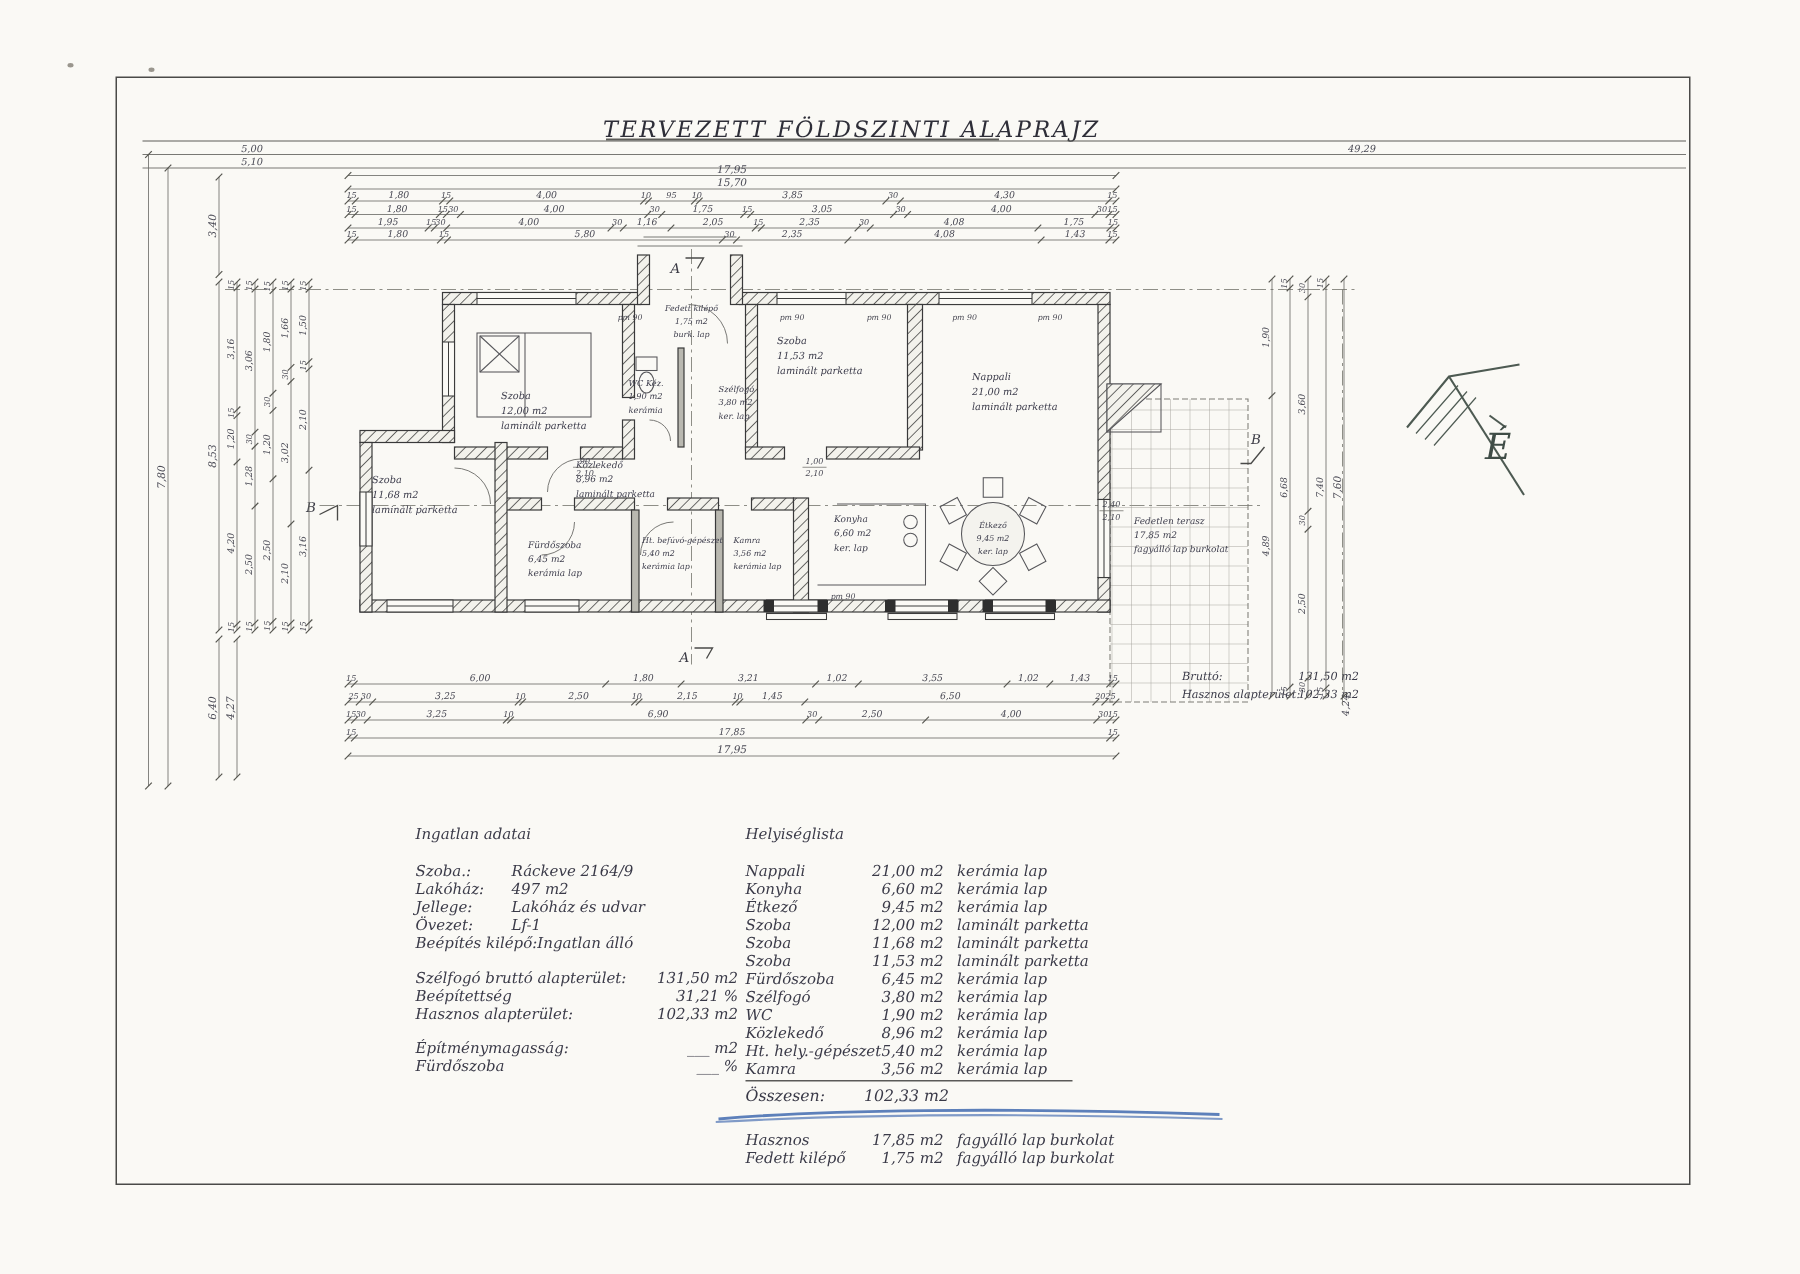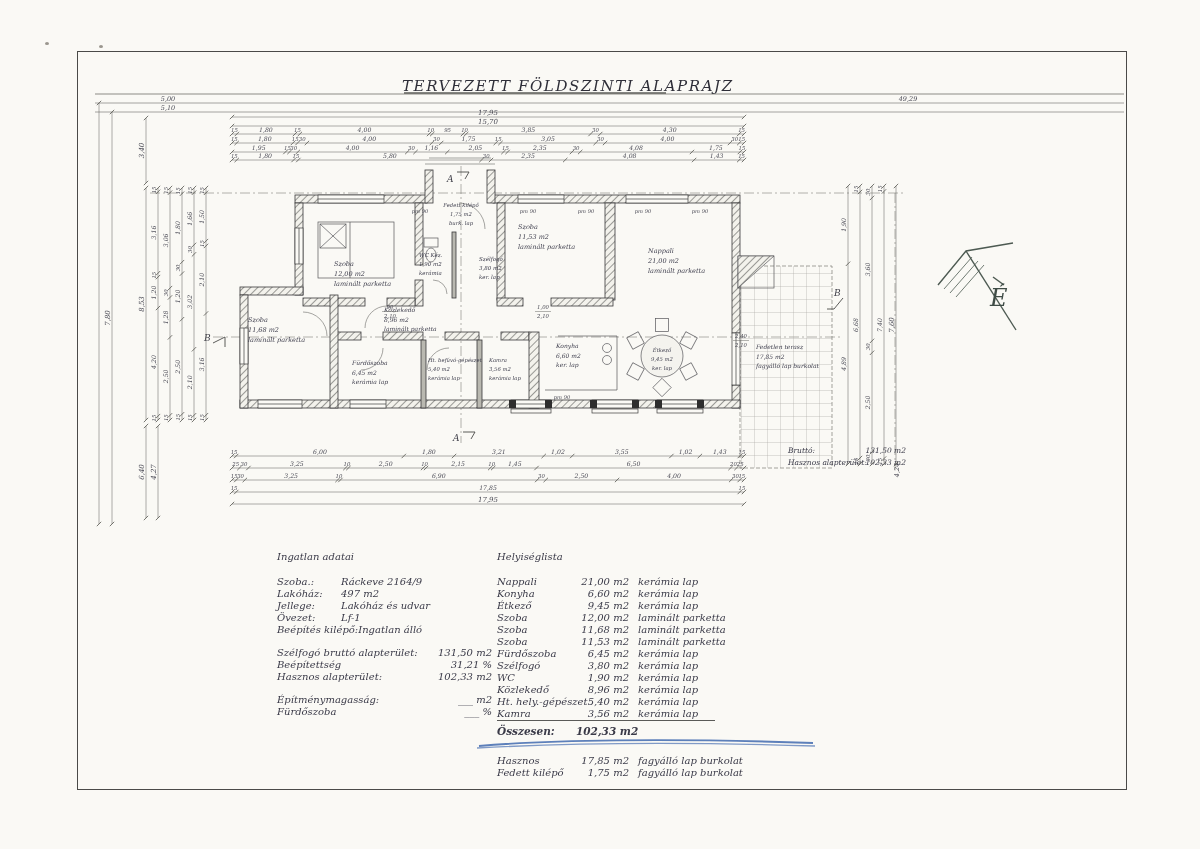--- a/index.html
+++ b/index.html
@@ -17,21 +17,21 @@
   .tbl .gap2{height:18px}
   #prop{left:277px;top:551px;width:216px}
   #prop .lb{min-width:64px}
   #prop .lb2{min-width:153px}
   #prop .val2{width:62px;text-align:right}
   #roomlist{left:497px;top:551px;width:335px}
   #roomlist .nm{width:70px}
   #roomlist .ar{width:62px;text-align:right}
   #roomlist .fl{padding-left:9px}
   #roomlist .uline{width:218px;border-bottom:0.8px solid #5a5a58}
-  #roomlist .total{font-weight:bold;font-size:10.5px;margin-top:4px}
+  #roomlist .total{font-weight:normal;font-size:10.5px;margin-top:4px}
   #roomlist .total .tv{padding-left:9px}
   .swoosh{position:absolute;left:-20px;top:186px;width:342px;height:14px}
 </style>
 </head>
 <body>
 
 <div class="sheet">
   <div class="corner" style="left:45px;top:42px"></div>
   <div class="corner" style="left:99px;top:45px"></div>
   <div class="border-rect"></div>

